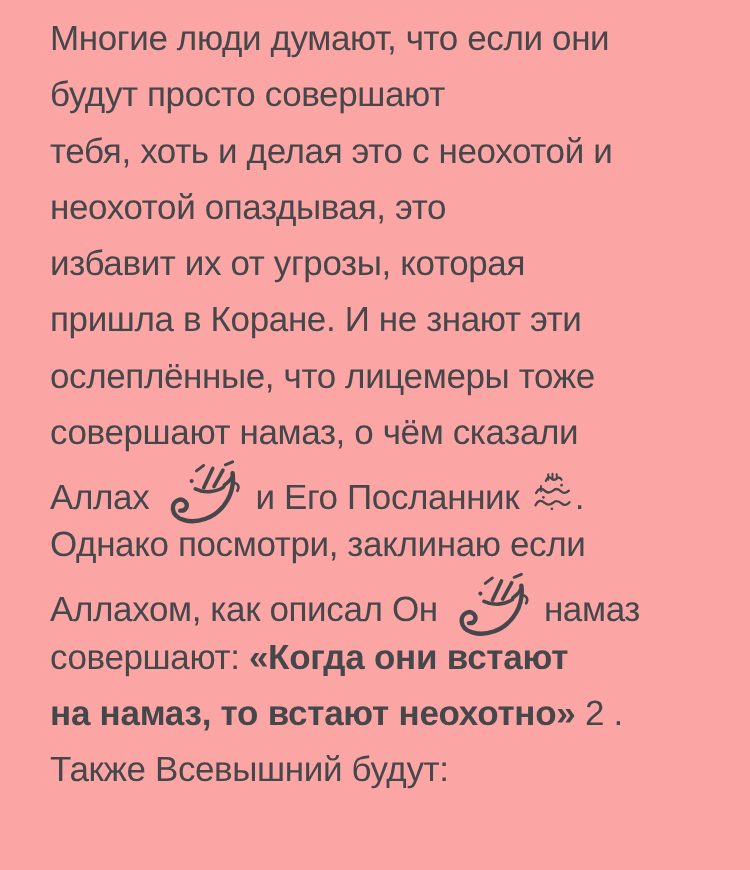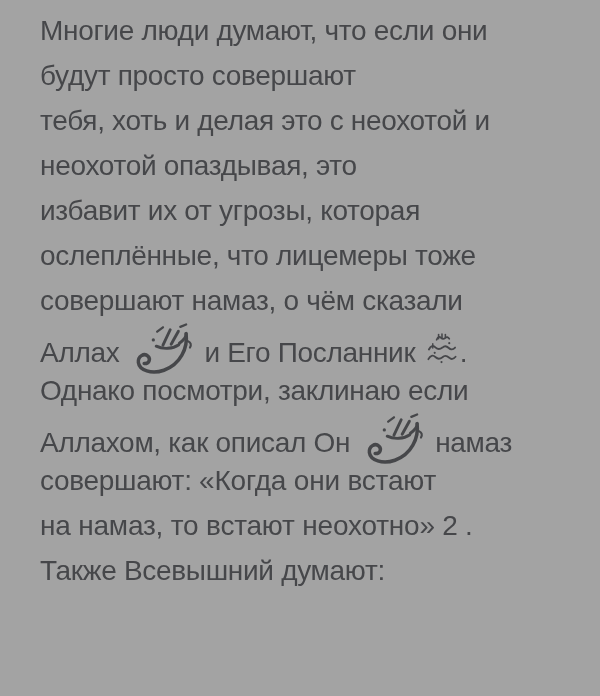--- a/index.html
+++ b/index.html
@@ -4,36 +4,36 @@
 <style>
   html, body {
     margin: 0;
     padding: 0;
     background: #ffffff;
   }
   #reader-page {
     position: relative;
     width: 600px;
     height: 696px;
-    background: #a3a3a3;
+    background: #fca5a5;
     box-sizing: border-box;
     padding: 8px 18px 0 40px;
     font-family: "Liberation Sans", sans-serif;
     color: #46474a;
     overflow: hidden;
   }
   .line {
     height: 45px;
     line-height: 45px;
     font-size: 28px;
     letter-spacing: -0.3px;
     white-space: nowrap;
   }
   .seg { font-weight: 400; }
-  .seg.b { font-weight: 400; letter-spacing: -0.2px; }
+  .seg.b { font-weight: 700; letter-spacing: -0.2px; }
   .seg.fn { font-weight: 400; cursor: pointer; }
   svg.callig {
     display: inline-block;
     overflow: visible;
   }
   svg.callig-lg {
     width: 66px;
     height: 54px;
     vertical-align: -15px;
     margin: 0 2px;
@@ -55,20 +55,21 @@
 </head>
 <body>
 
 <div id="reader-page">
   <div id="page-text">
       <div class="line"><span class="seg">Многие люди думают, что если они</span></div>
       <div class="line"><span class="seg">будут просто совершают</span></div>
       <div class="line"><span class="seg">тебя, хоть и делая это с неохотой и</span></div>
       <div class="line"><span class="seg">неохотой опаздывая, это</span></div>
       <div class="line"><span class="seg">избавит их от угрозы, которая</span></div>
+      <div class="line"><span class="seg">пришла в Коране. И не знают эти</span></div>
       <div class="line"><span class="seg">ослеплённые, что лицемеры тоже</span></div>
       <div class="line"><span class="seg">совершают намаз, о чём сказали</span></div>
       <div class="line"><span class="seg">Аллах </span><svg class="callig callig-lg" viewBox="0 0 66 56" aria-hidden="true">
 
     <path d="M58 11 C60 26 52 43 35 49 C22 53.5 9.5 49 8.5 41 C7.8 34.5 14.5 30.5 18.5 34.5 C21.5 37.5 19.5 42.5 14.5 42" stroke-width="3.6"></path>
 
     <path d="M27 24 C34 27.5 44 27 50.5 22.5" stroke-width="3"></path>
 
     <path d="M34 23 L41.5 7" stroke-width="3"></path>
     <path d="M42.5 22 L50 8.5" stroke-width="3"></path>
@@ -106,15 +107,15 @@
 
     <path d="M51 21 C55 18 58.5 14.5 58 11" stroke-width="3"></path>
 
     <path d="M28 9 L34 4.5" stroke-width="2.4"></path>
     <path d="M52 4 L58 1.5" stroke-width="2.4"></path>
     <path d="M60 19 q4.5 2 2 6.5" stroke-width="2.2"></path>
     <circle cx="24" cy="17.5" r="1.7"></circle>
   </svg><span class="seg"> намаз</span></div>
       <div class="line"><span class="seg">совершают: </span><span class="seg b">«Когда они встают</span></div>
       <div class="line"><span class="seg b">на намаз, то встают неохотно»</span><span class="seg"> </span><span class="seg fn">2</span><span class="seg"> .</span></div>
-      <div class="line"><span class="seg">Также Всевышний думают:</span></div>
+      <div class="line"><span class="seg">Также Всевышний будут:</span></div>
     </div>
 </div>
 
 </body></html>

